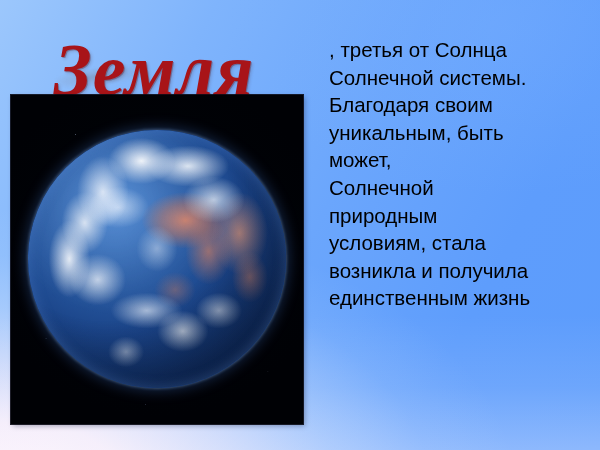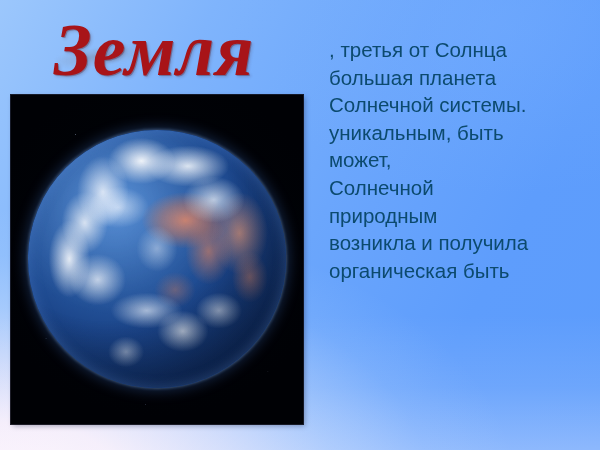--- a/index.html
+++ b/index.html
@@ -51,21 +51,21 @@
     inset: 0;
     background: radial-gradient(75% 60% at 84% 6%,
                 rgba(120,175,255,0.35) 0%,
                 rgba(120,175,255,0.0) 62%);
   }
 
   
   #title-wrap {
     position: absolute;
     left: 54px;
-    top: 4px;
+    top: 24px;
     width: 300px;
     height: 90px;
     text-align: center;
   }
   #title-smudge {
     position: absolute;
     left: 2px;
     top: 44px;
     width: 86px;
     height: 17px;
@@ -180,21 +180,21 @@
 
   
   #body-text {
     position: absolute;
     left: 329px;
     top: 36px;
     width: 268px;
   }
   .body-line {
     margin: 0;
-    color: #0c4a6e;
+    color: #000000;
     font-family: "Liberation Sans", sans-serif;
     font-size: 20.5px;
     line-height: 27.6px;
     font-weight: 400;
     white-space: nowrap;
   }
 </style>
 </head>
 <body>
 
@@ -216,23 +216,24 @@
       <div class="globe-layer" id="globe-ocean"></div>
       <div class="globe-layer" id="globe-land"></div>
       <div class="globe-layer" id="globe-clouds"></div>
       <div class="globe-layer" id="globe-shade"></div>
       <div class="globe-layer" id="globe-rim"></div>
     </div>
   </div>
 
   <div id="body-text">
     <p class="body-line">, третья от Солнца</p>
-    <p class="body-line">большая планета</p>
     <p class="body-line">Солнечной системы.</p>
+    <p class="body-line">Благодаря своим</p>
     <p class="body-line">уникальным, быть</p>
     <p class="body-line">может,</p>
     <p class="body-line">Солнечной</p>
     <p class="body-line">природным</p>
+    <p class="body-line">условиям, стала</p>
     <p class="body-line">возникла и получила</p>
-    <p class="body-line">органическая быть</p>
+    <p class="body-line">единственным жизнь</p>
   </div>
 
 </div>
 
 </body></html>

